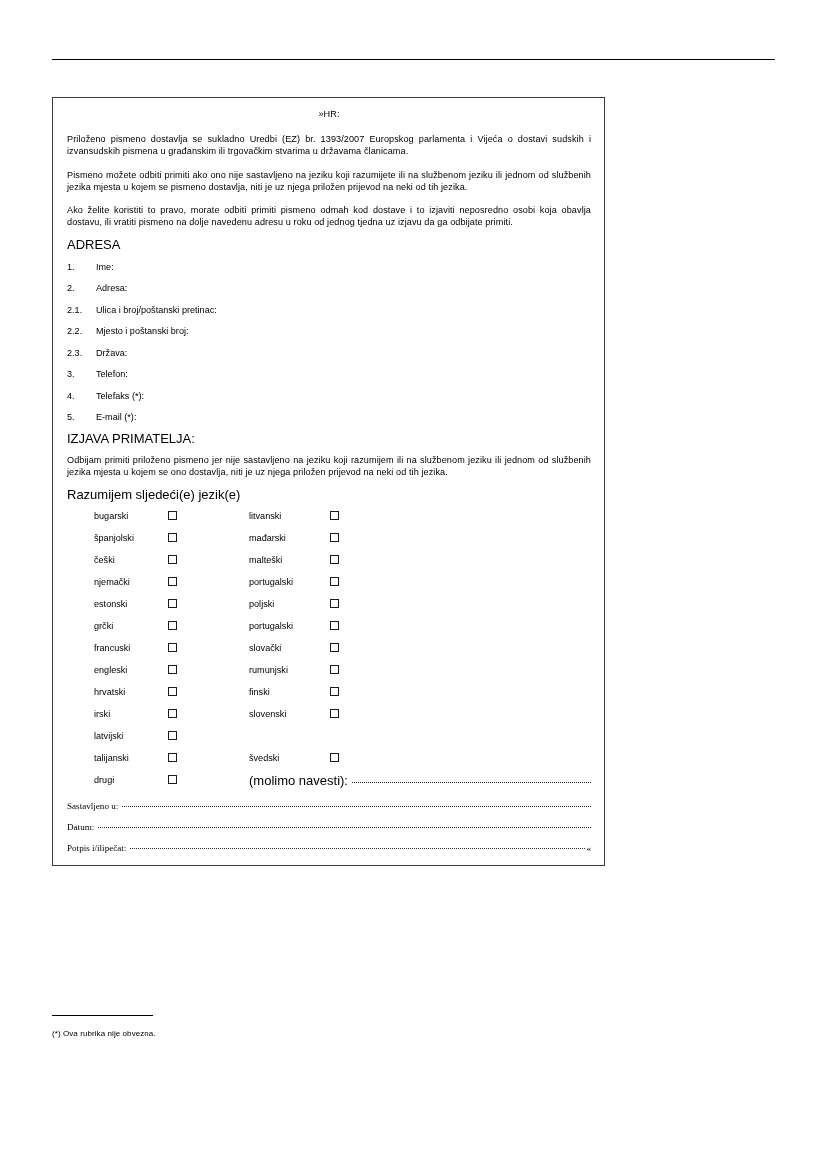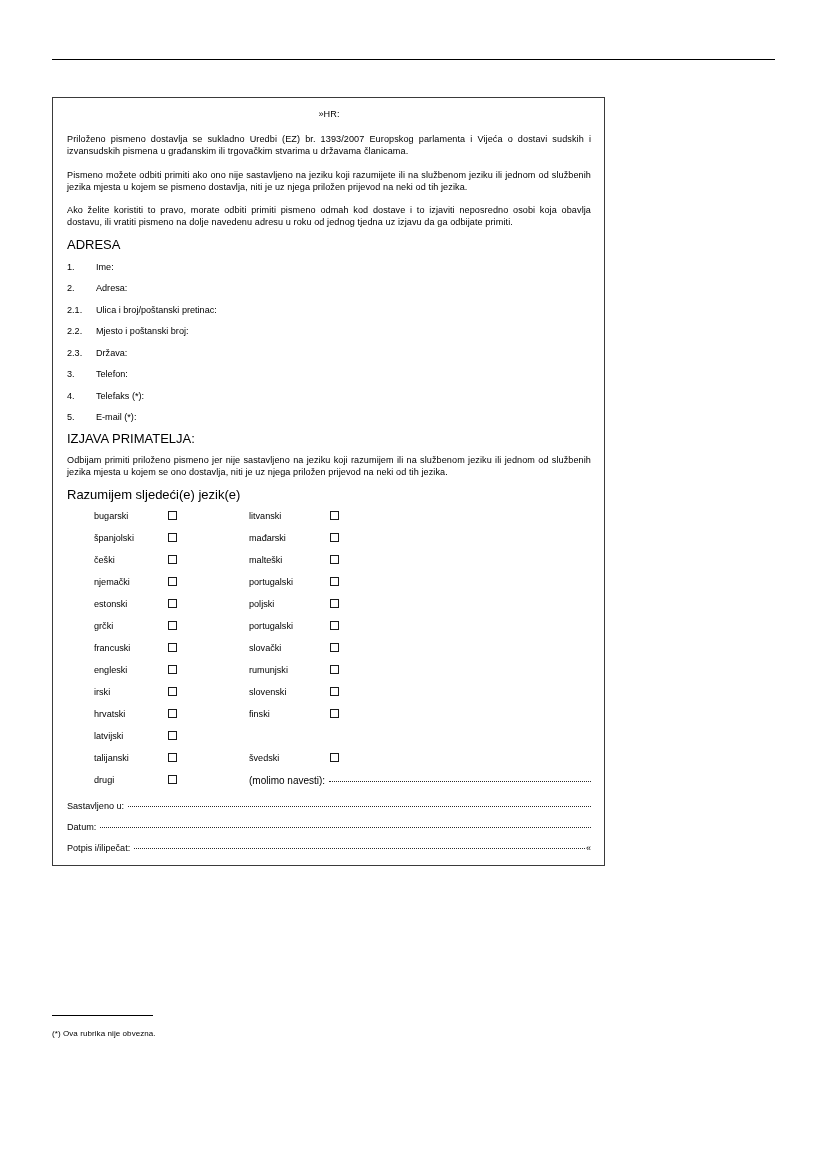--- a/index.html
+++ b/index.html
@@ -96,21 +96,21 @@
   }
   .checkbox {
     width: 9px;
     height: 9px;
     box-sizing: border-box;
     border: 1.4px solid #1a1a1a;
     background: #fff;
     display: inline-block;
   }
   .specify {
-    font-size: 10px;
+    font-size: 13px;
     white-space: nowrap;
     display: flex;
     align-items: baseline;
     flex: 1 1 auto;
   }
   .specify .sp-label { flex: 0 0 auto; }
 
   
   .dotfill {
     flex: 1 1 auto;
@@ -127,20 +127,21 @@
     bottom: 2px;
     border-bottom: 1.2px dotted #2a2a2a;
   }
 
   .sig-row {
     display: flex;
     align-items: baseline;
     font-size: 9.1px;
     line-height: 12px;
     margin-top: 9px;
+    font-family: Liberation Serif, serif;
   }
   .sig-row .sig-label { flex: 0 0 auto; }
   .sig-row .endquote {
     flex: 0 0 auto;
     font-size: 9.1px;
     margin-left: 1px;
   }
 
   
   .footnote-rule {
@@ -301,36 +302,36 @@
         <span class="checkbox"></span>
       </span>
       <span class="lang-cell col-b">
         <span class="lang-name wide">rumunjski</span>
         <span class="checkbox"></span>
       </span>
     </div>
 
     <div class="lang-row">
       <span class="lang-cell col-a">
+        <span class="lang-name">hrvatski</span>
+        <span class="checkbox"></span>
+      </span>
+      <span class="lang-cell col-b">
+        <span class="lang-name wide">finski</span>
+        <span class="checkbox"></span>
+      </span>
+    </div>
+
+    <div class="lang-row">
+      <span class="lang-cell col-a">
         <span class="lang-name">irski</span>
         <span class="checkbox"></span>
       </span>
       <span class="lang-cell col-b">
         <span class="lang-name wide">slovenski</span>
-        <span class="checkbox"></span>
-      </span>
-    </div>
-
-    <div class="lang-row">
-      <span class="lang-cell col-a">
-        <span class="lang-name">hrvatski</span>
-        <span class="checkbox"></span>
-      </span>
-      <span class="lang-cell col-b">
-        <span class="lang-name wide">finski</span>
         <span class="checkbox"></span>
       </span>
     </div>
 
     <div class="lang-row">
       <span class="lang-cell col-a">
         <span class="lang-name">latvijski</span>
         <span class="checkbox"></span>
       </span>
     </div>

